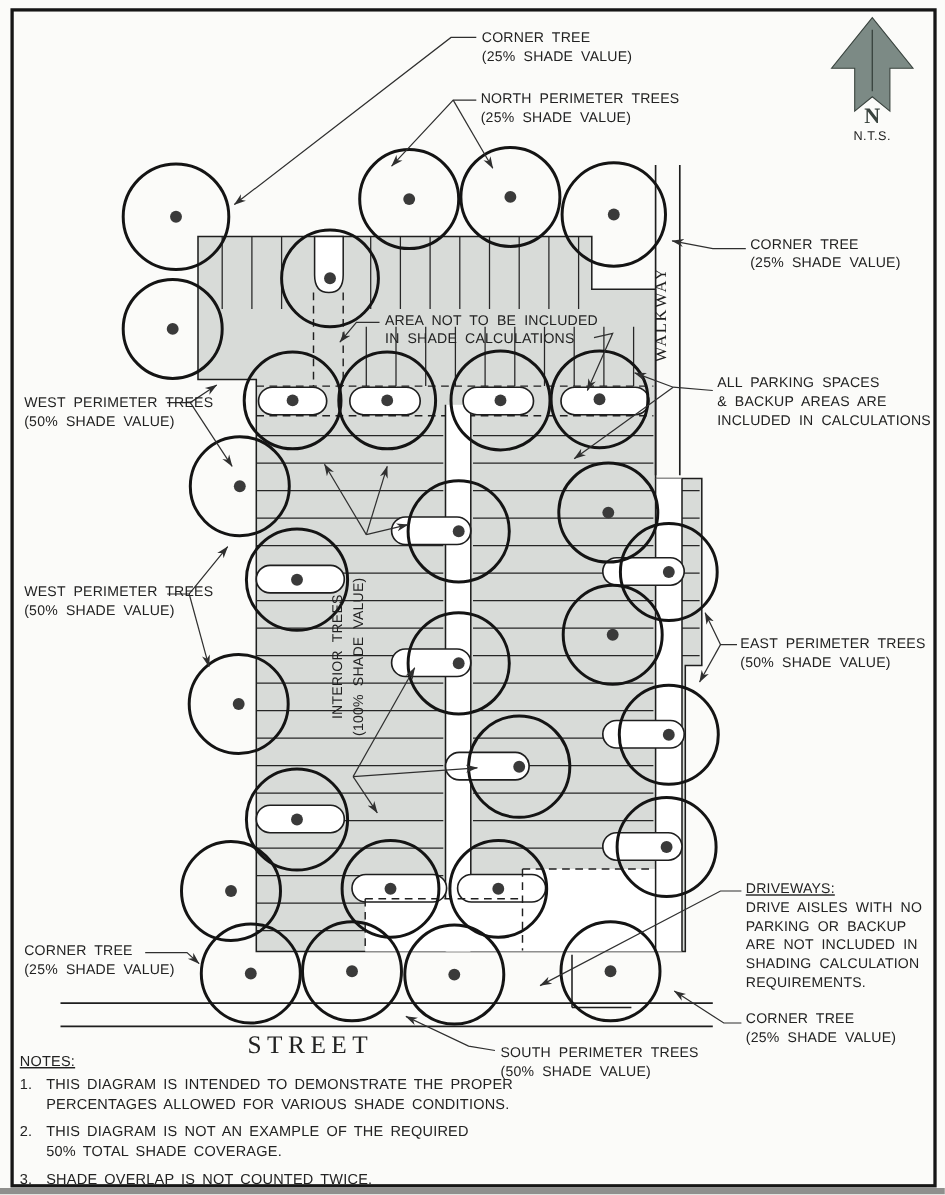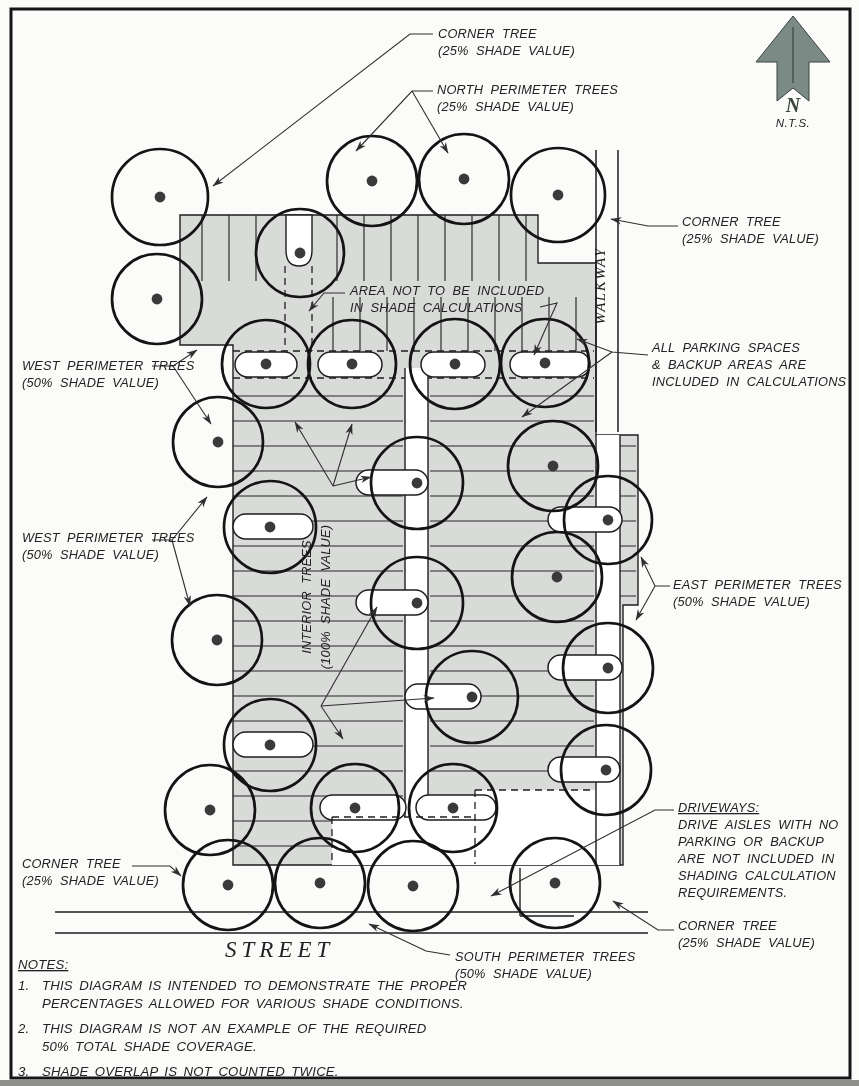--- a/index.html
+++ b/index.html
@@ -1,17 +1,17 @@
 <!DOCTYPE html>
 <html><head>
 <meta charset="utf-8">
 <style>
   html,body{margin:0;padding:0;background:#e8e8e6;}
   #stage{position:relative;width:859px;height:1086px;background:#fbfbf9;overflow:hidden;
-         font-family:"Liberation Sans",sans-serif;font-style:italic;}
+         font-family:"Liberation Sans",sans-serif;}
   svg text{user-select:none;}
 </style>
 </head>
 <body>
 
 <div id="stage">
   <svg id="diagram" width="859" height="1086" viewBox="0 0 859 1086">
     <defs>
       <marker id="arrow" markerWidth="12" markerHeight="9" refX="10.5" refY="4.5" orient="auto" markerUnits="userSpaceOnUse">
         <path d="M0,0.8 L11,4.5 L0,8.2 L3.2,4.5 Z" fill="#2f2f2f"></path>

